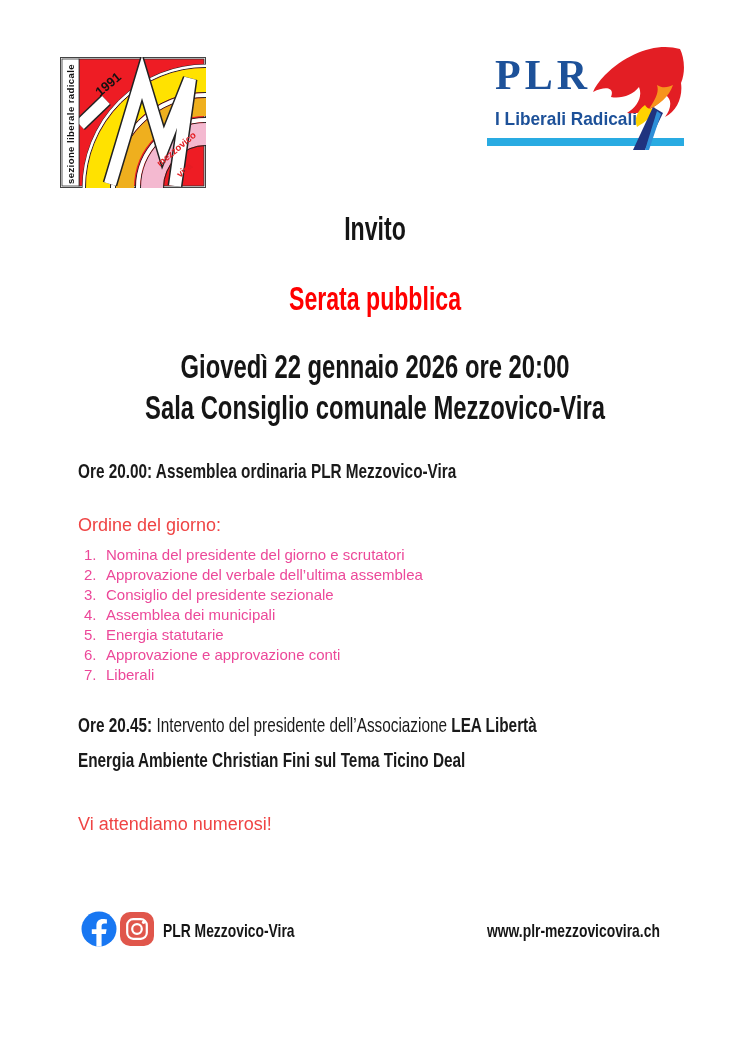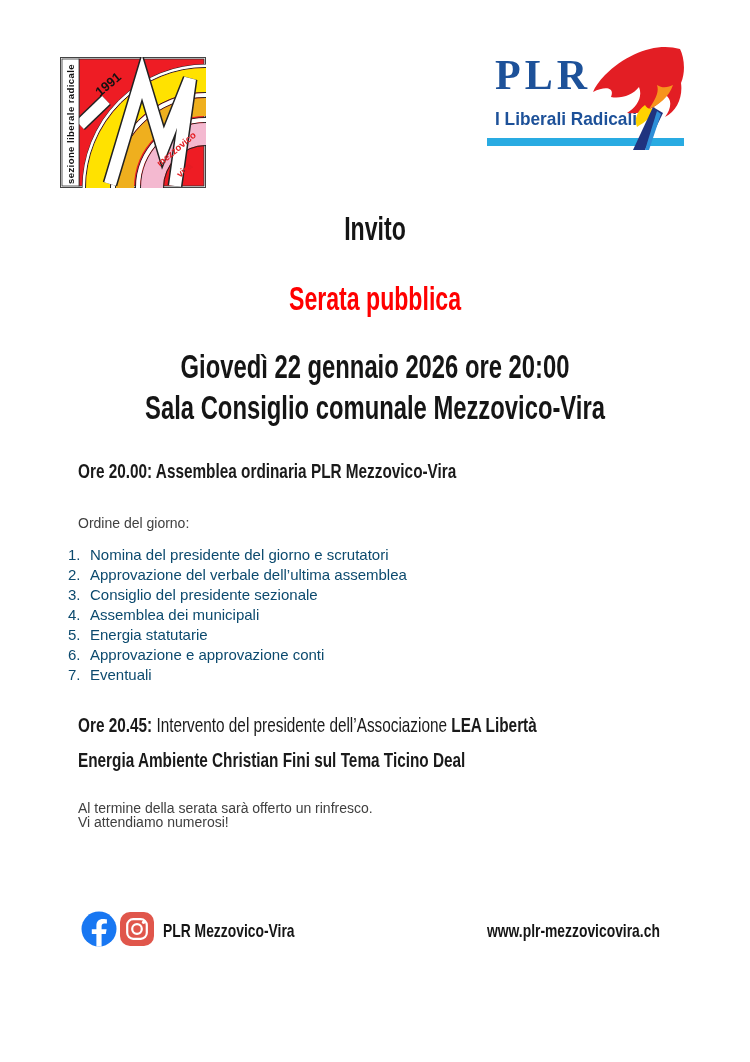--- a/index.html
+++ b/index.html
@@ -26,28 +26,28 @@
   }
   #ore2000 { top:459px; }
 
   #ore2045 {
     position:absolute; left:78px; top:707px; width:822px;
     font-size:21px; line-height:35px; transform:scaleX(0.73);
     transform-origin:0 0; color:#1a1a1a;
   }
   #ore2045 .b { font-weight:bold; }
 
-  .body-text { position:absolute; left:78px; font-size:14px; color:#404040; }
+  .body-text { position:absolute; left:78px; font-size:18px; color:#ef4444; }
   #ordine    { top:515px; }
   #rinfresco { top:800px; }
   #closing   { top:814px; }
 
   ol.agenda {
-    position:absolute; left:68px; top:545px; margin:0; padding:0;
-    list-style:none; counter-reset:item; font-size:15px; line-height:20px; color:#0c4a6e;
+    position:absolute; left:84px; top:545px; margin:0; padding:0;
+    list-style:none; counter-reset:item; font-size:15px; line-height:20px; color:#ec4899;
   }
   ol.agenda li { counter-increment:item; }
   ol.agenda li::before { content:counter(item) "."; display:inline-block; width:22px; }
 
   .footer-text { position:absolute; font-weight:bold; font-size:19px; color:#151515; white-space:nowrap; }
   #footer-name { left:163px; top:920px; transform:scaleX(0.73); transform-origin:0 0; }
   #footer-web  { right:90px; top:920px; transform:scaleX(0.73); transform-origin:100% 0; }
 
   .icon { position:absolute; width:36px; height:36px; top:911px; }
   #fb-icon { left:81px; }
@@ -124,29 +124,28 @@
 
   <div id="ordine" class="body-text">Ordine del giorno:</div>
 
   <ol class="agenda">
     <li>Nomina del presidente del giorno e scrutatori</li>
     <li>Approvazione del verbale dell’ultima assemblea</li>
     <li>Consiglio del presidente sezionale</li>
     <li>Assemblea dei municipali</li>
     <li>Energia statutarie</li>
     <li>Approvazione e approvazione conti</li>
-    <li>Eventuali</li>
+    <li>Liberali</li>
   </ol>
 
   <div id="ore2045">
     <span class="b">Ore 20.45:</span><span> Intervento del presidente dell’Associazione </span><span class="b">LEA Libertà</span><br>
     <span class="b">Energia Ambiente Christian Fini sul Tema Ticino Deal</span>
   </div>
 
-  <div id="rinfresco" class="body-text">Al termine della serata sarà offerto un rinfresco.</div>
 
   <div id="closing" class="body-text">Vi attendiamo numerosi!</div>
 
   <svg id="fb-icon" class="icon" viewBox="0 0 36 36">
     <circle cx="18" cy="18" r="17.5" fill="#1877F2"></circle>
     <path fill="#ffffff" d="M20.6,35.5 v-12.4 h4.2 l0.8,-4.8 h-5 v-3.1 c0,-1.4 0.7,-2.7 2.8,-2.7 h2.5 V8.4
          c0,0 -2,-0.4 -4,-0.4 -4.1,0 -6.5,2.4 -6.5,6.7 v3.6 h-4.6 v4.8 h4.6 v12.4 z"></path>
   </svg>
 
   <svg id="ig-icon" class="icon" viewBox="0 0 36 36">

